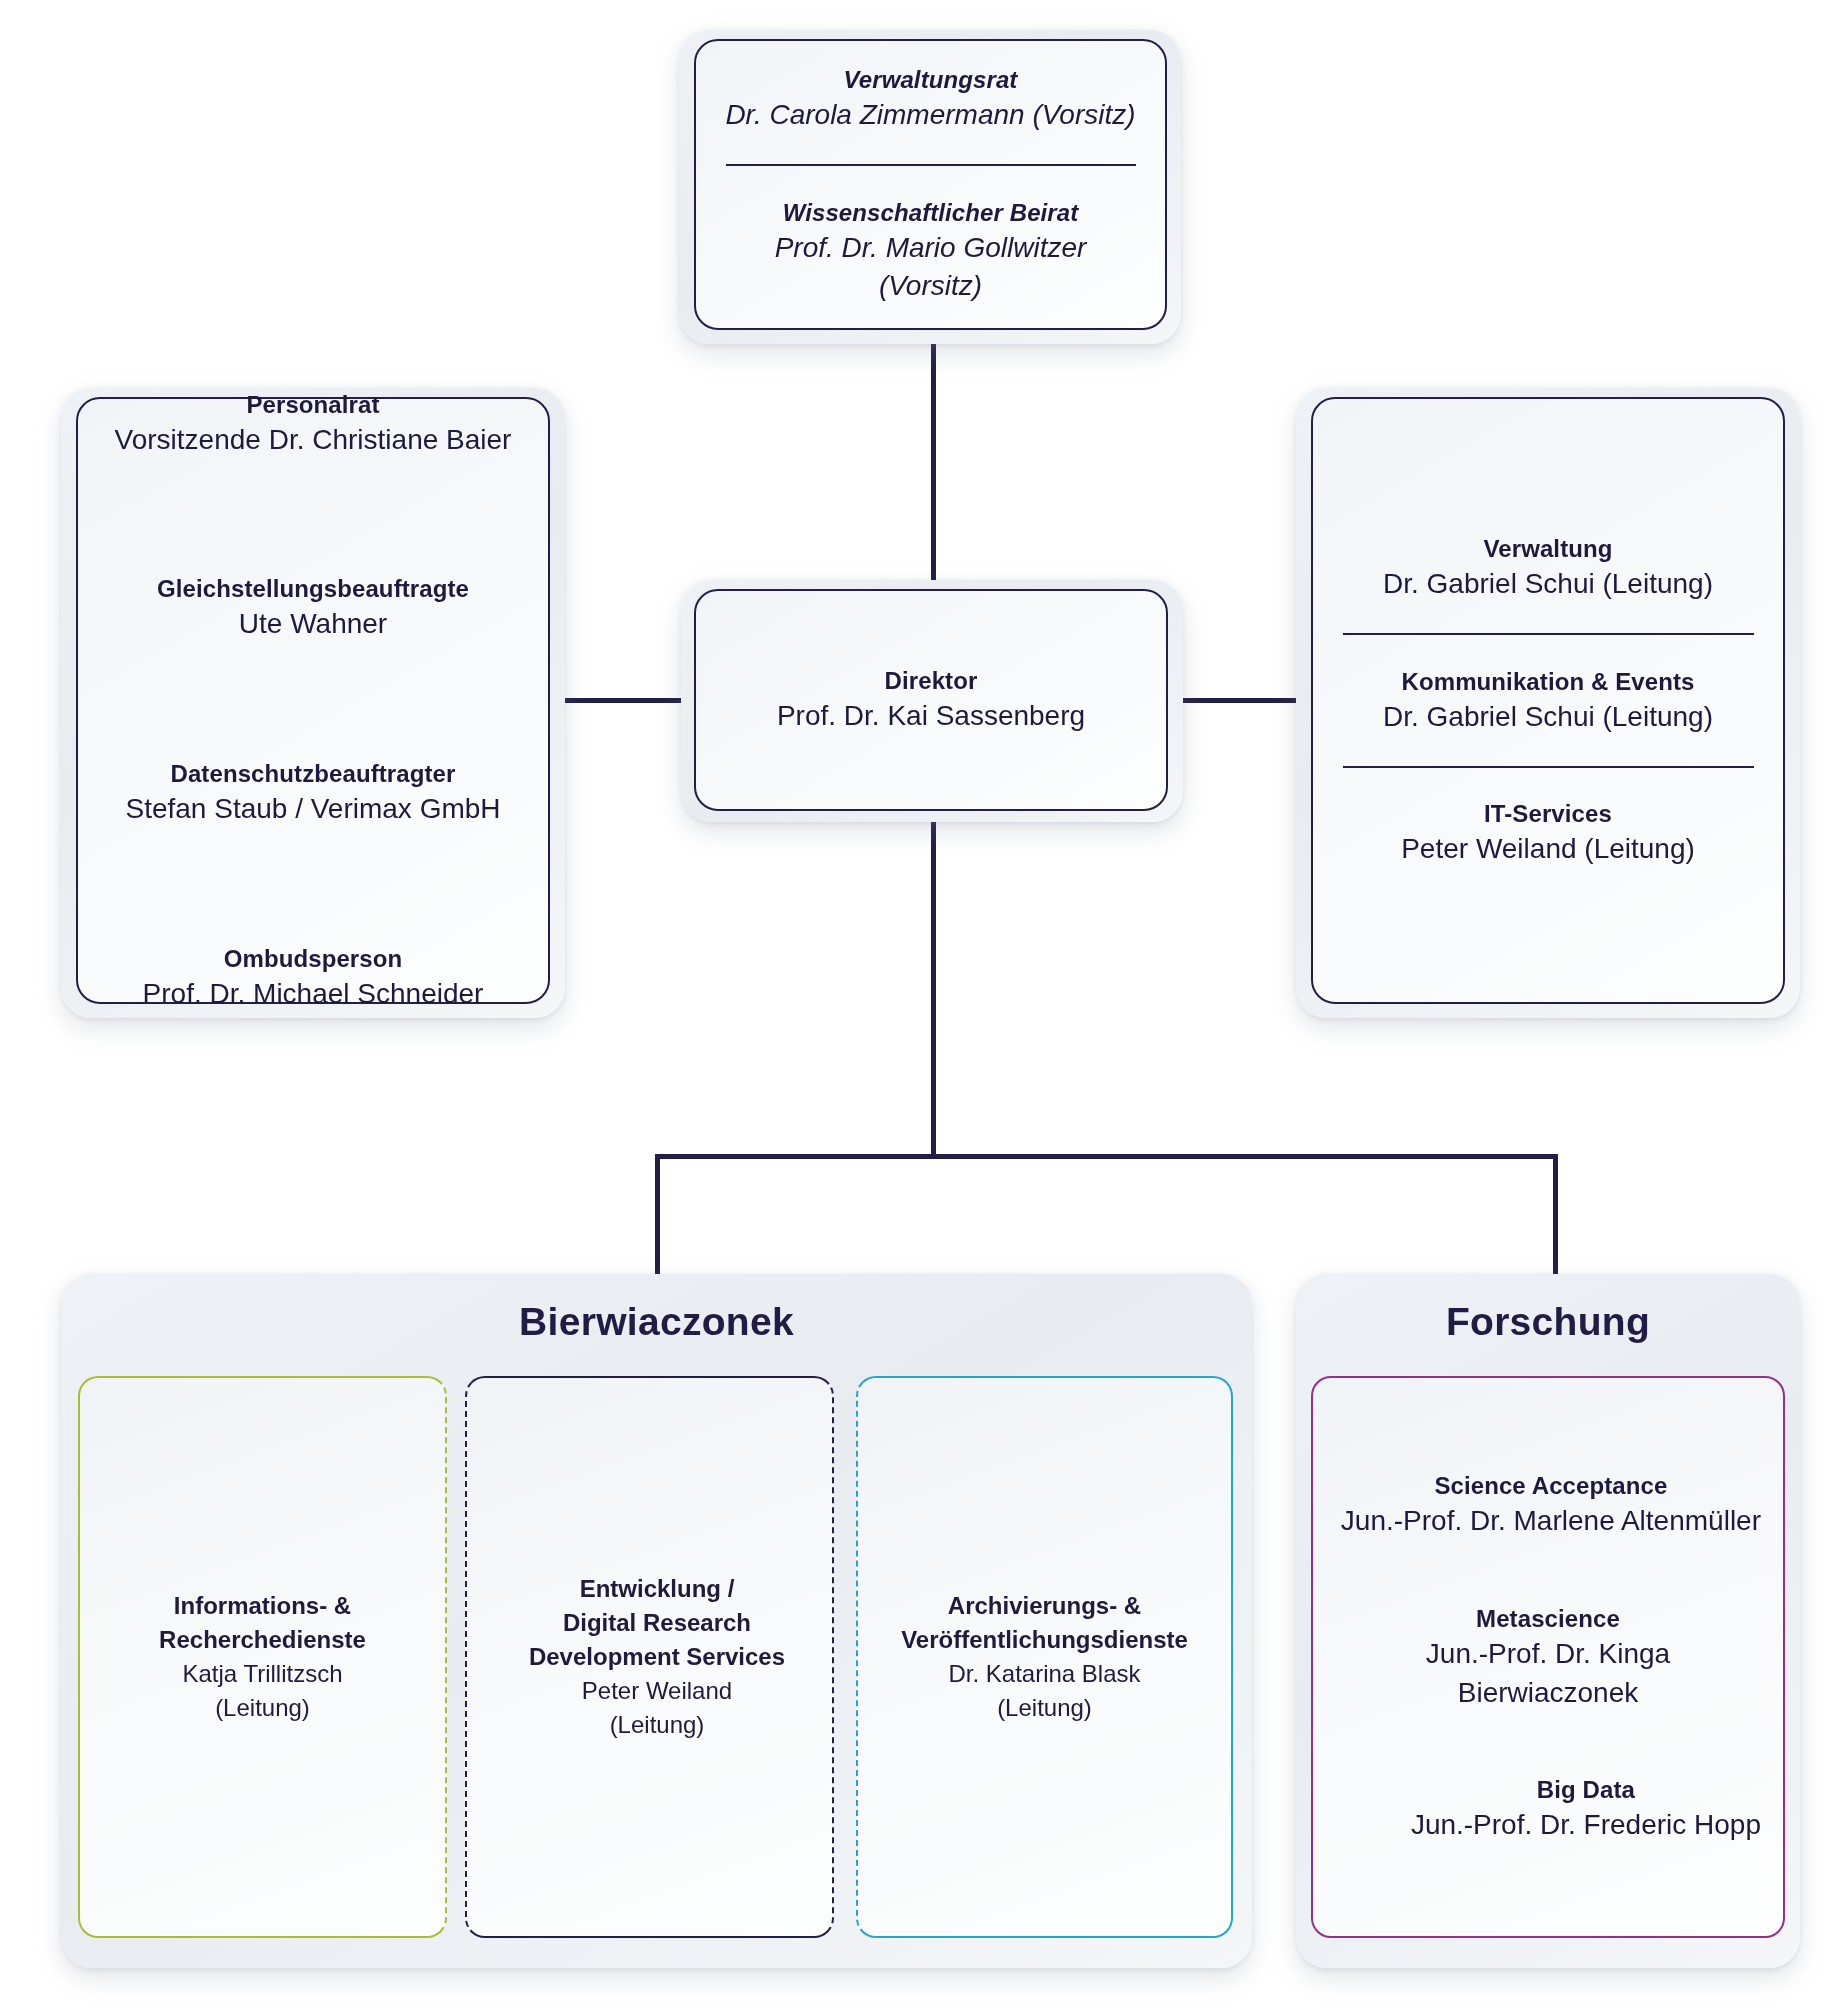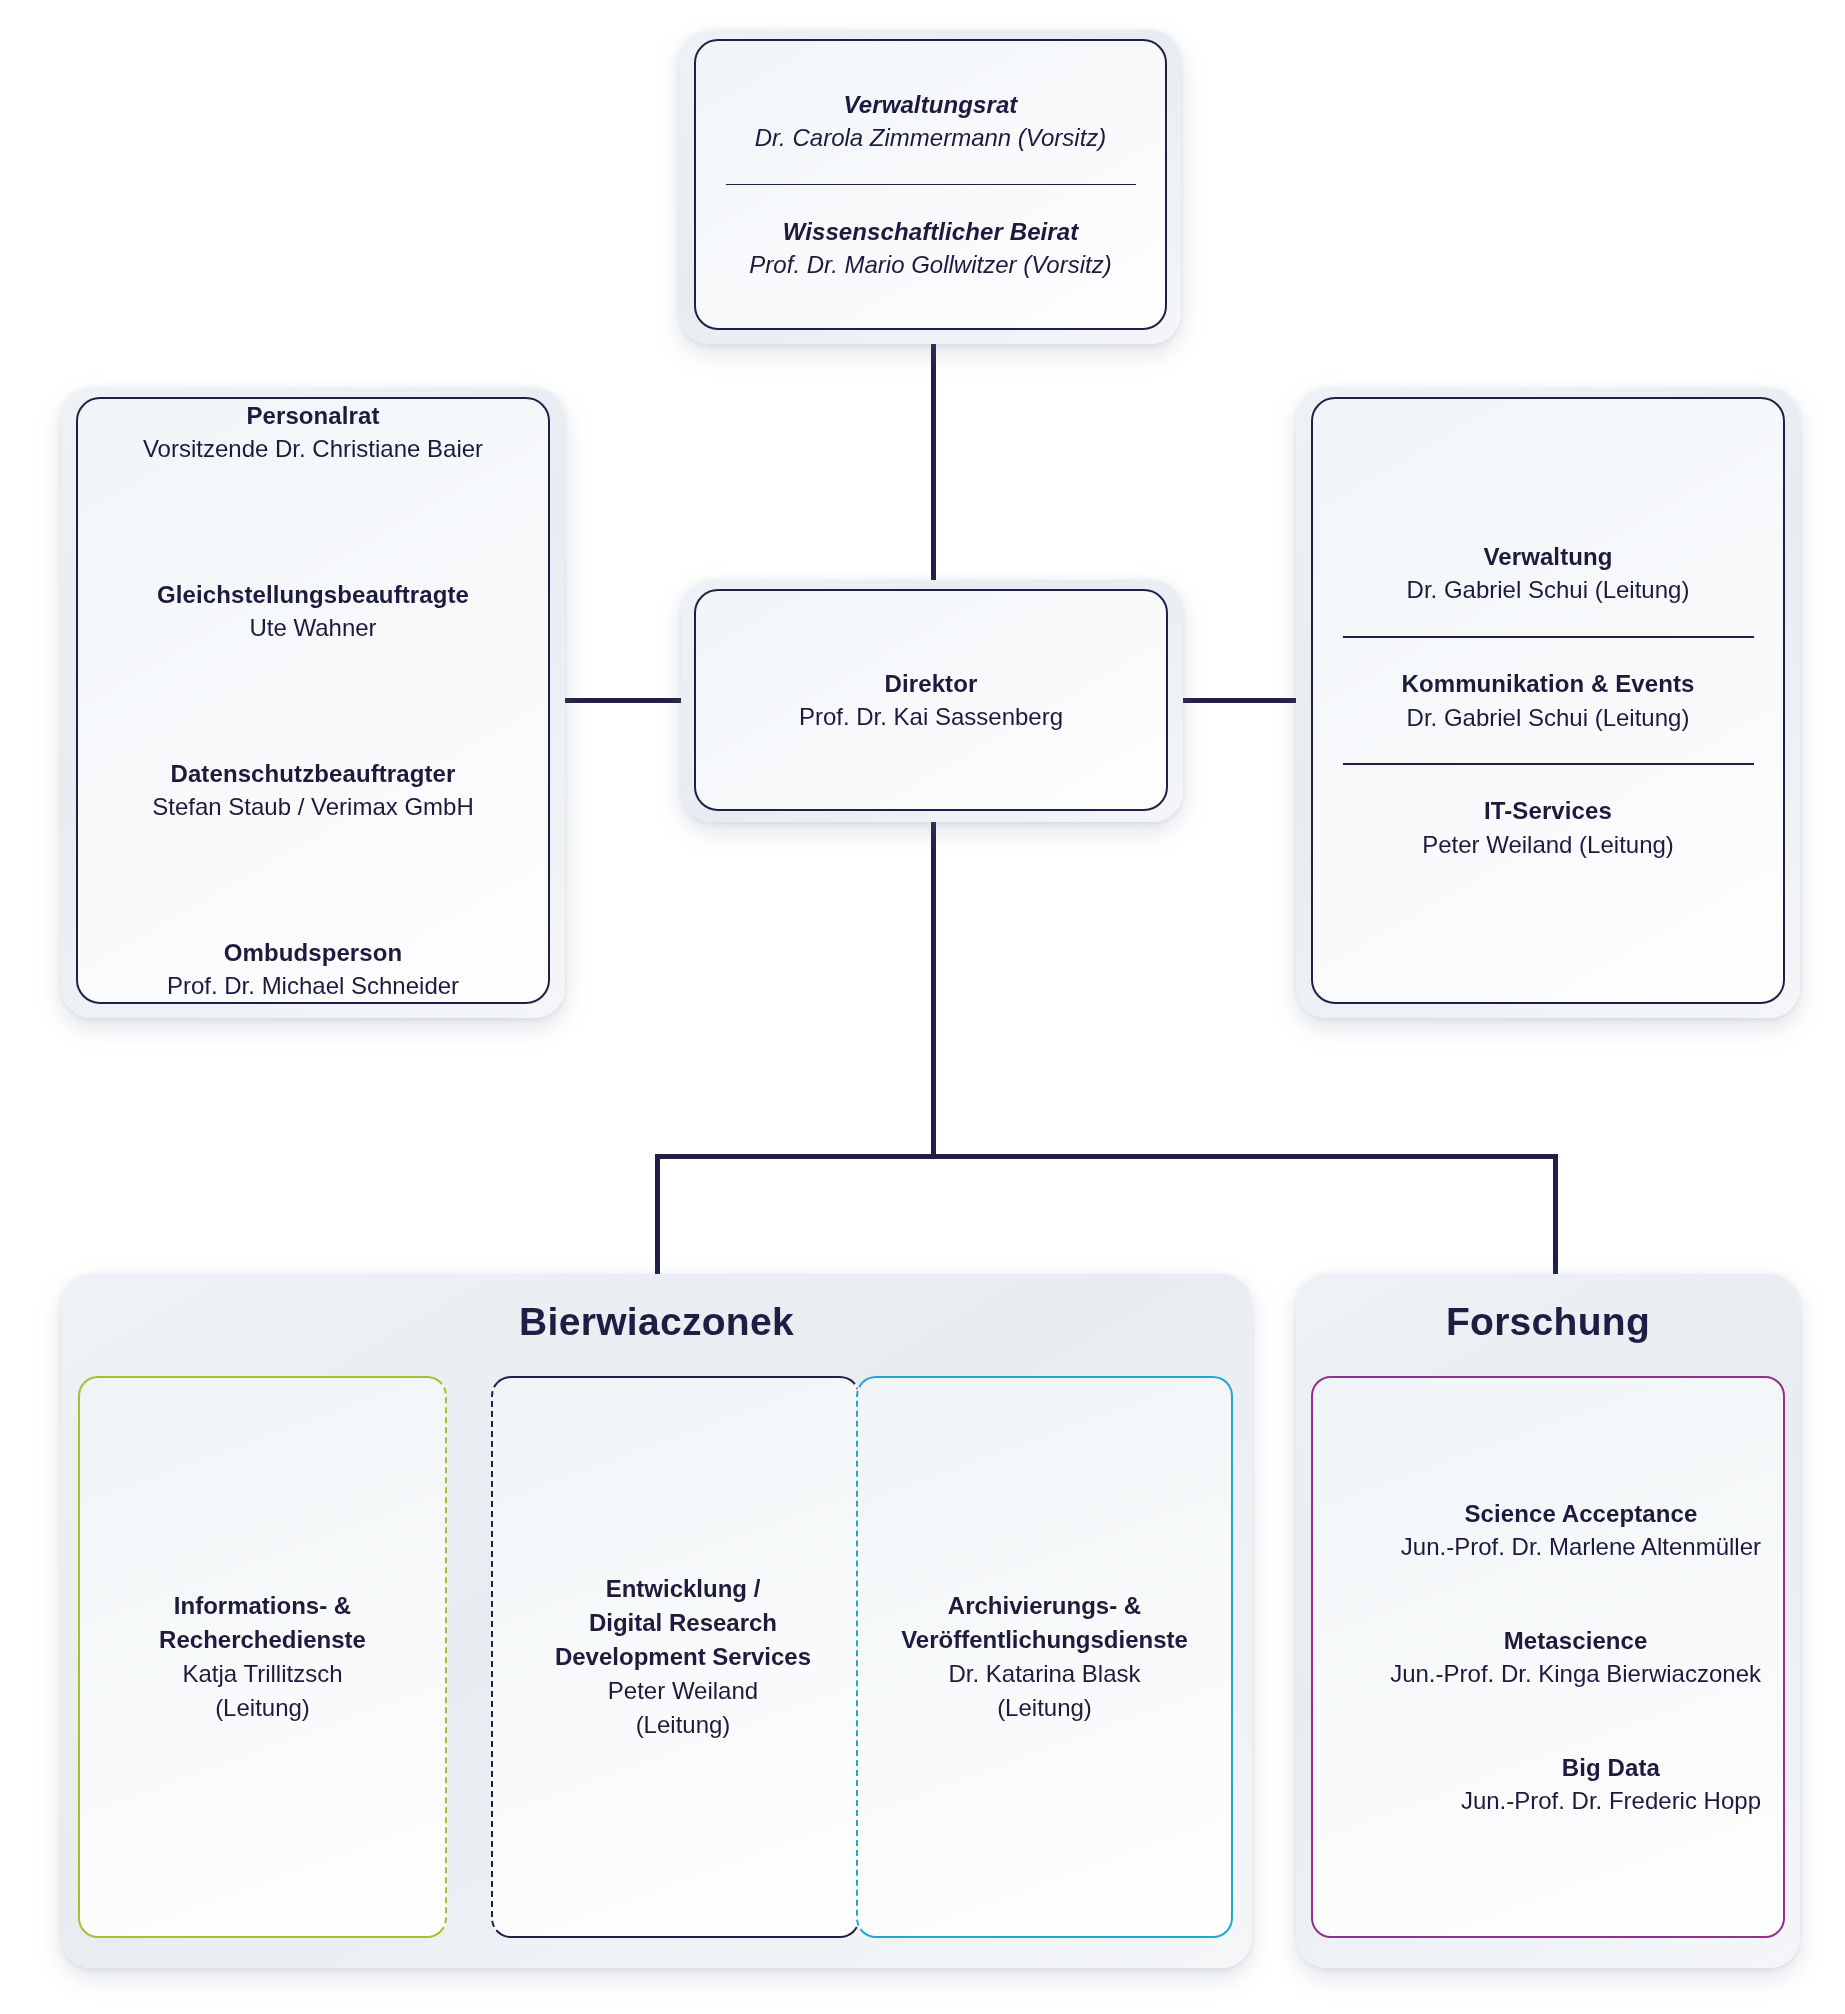--- a/index.html
+++ b/index.html
@@ -48,21 +48,21 @@
 
   .entry { text-align: center; padding: 5.5px 0; }
   .entry .role {
     font-weight: bold;
     font-size: 24px;
     line-height: 1.38;
     letter-spacing: 0.1px;
     color: #1d1a3e;
   }
   .entry .person {
-    font-size: 24px;
+    font-size: 28px;
     line-height: 1.38;
     color: #1d1a3e;
     font-weight: normal;
   }
 
   .sep {
     height: 1.8px;
     background: #231e47;
     margin: 24px 5.5px;
   }
@@ -113,21 +113,21 @@
   }
   .unit .role { font-weight: bold; font-size: 24px; line-height: 1.42; }
   .unit .person { font-size: 24px; line-height: 1.42; }
 
   #unit-info {
     left: 78px; width: 369px;
     border: 2.8px solid #A8BE2E;
     border-right-style: dashed;
   }
   #unit-dev {
-    left: 491px; width: 369px;
+    left: 465px; width: 369px;
     border: 2.8px solid #231e47;
     border-left-style: dashed;
     border-right-style: dashed;
     padding-left: 28px;
   }
   #unit-arch {
     left: 856px; width: 377px;
     border: 2.8px solid #22A6CE;
     border-left-style: dashed;
   }

